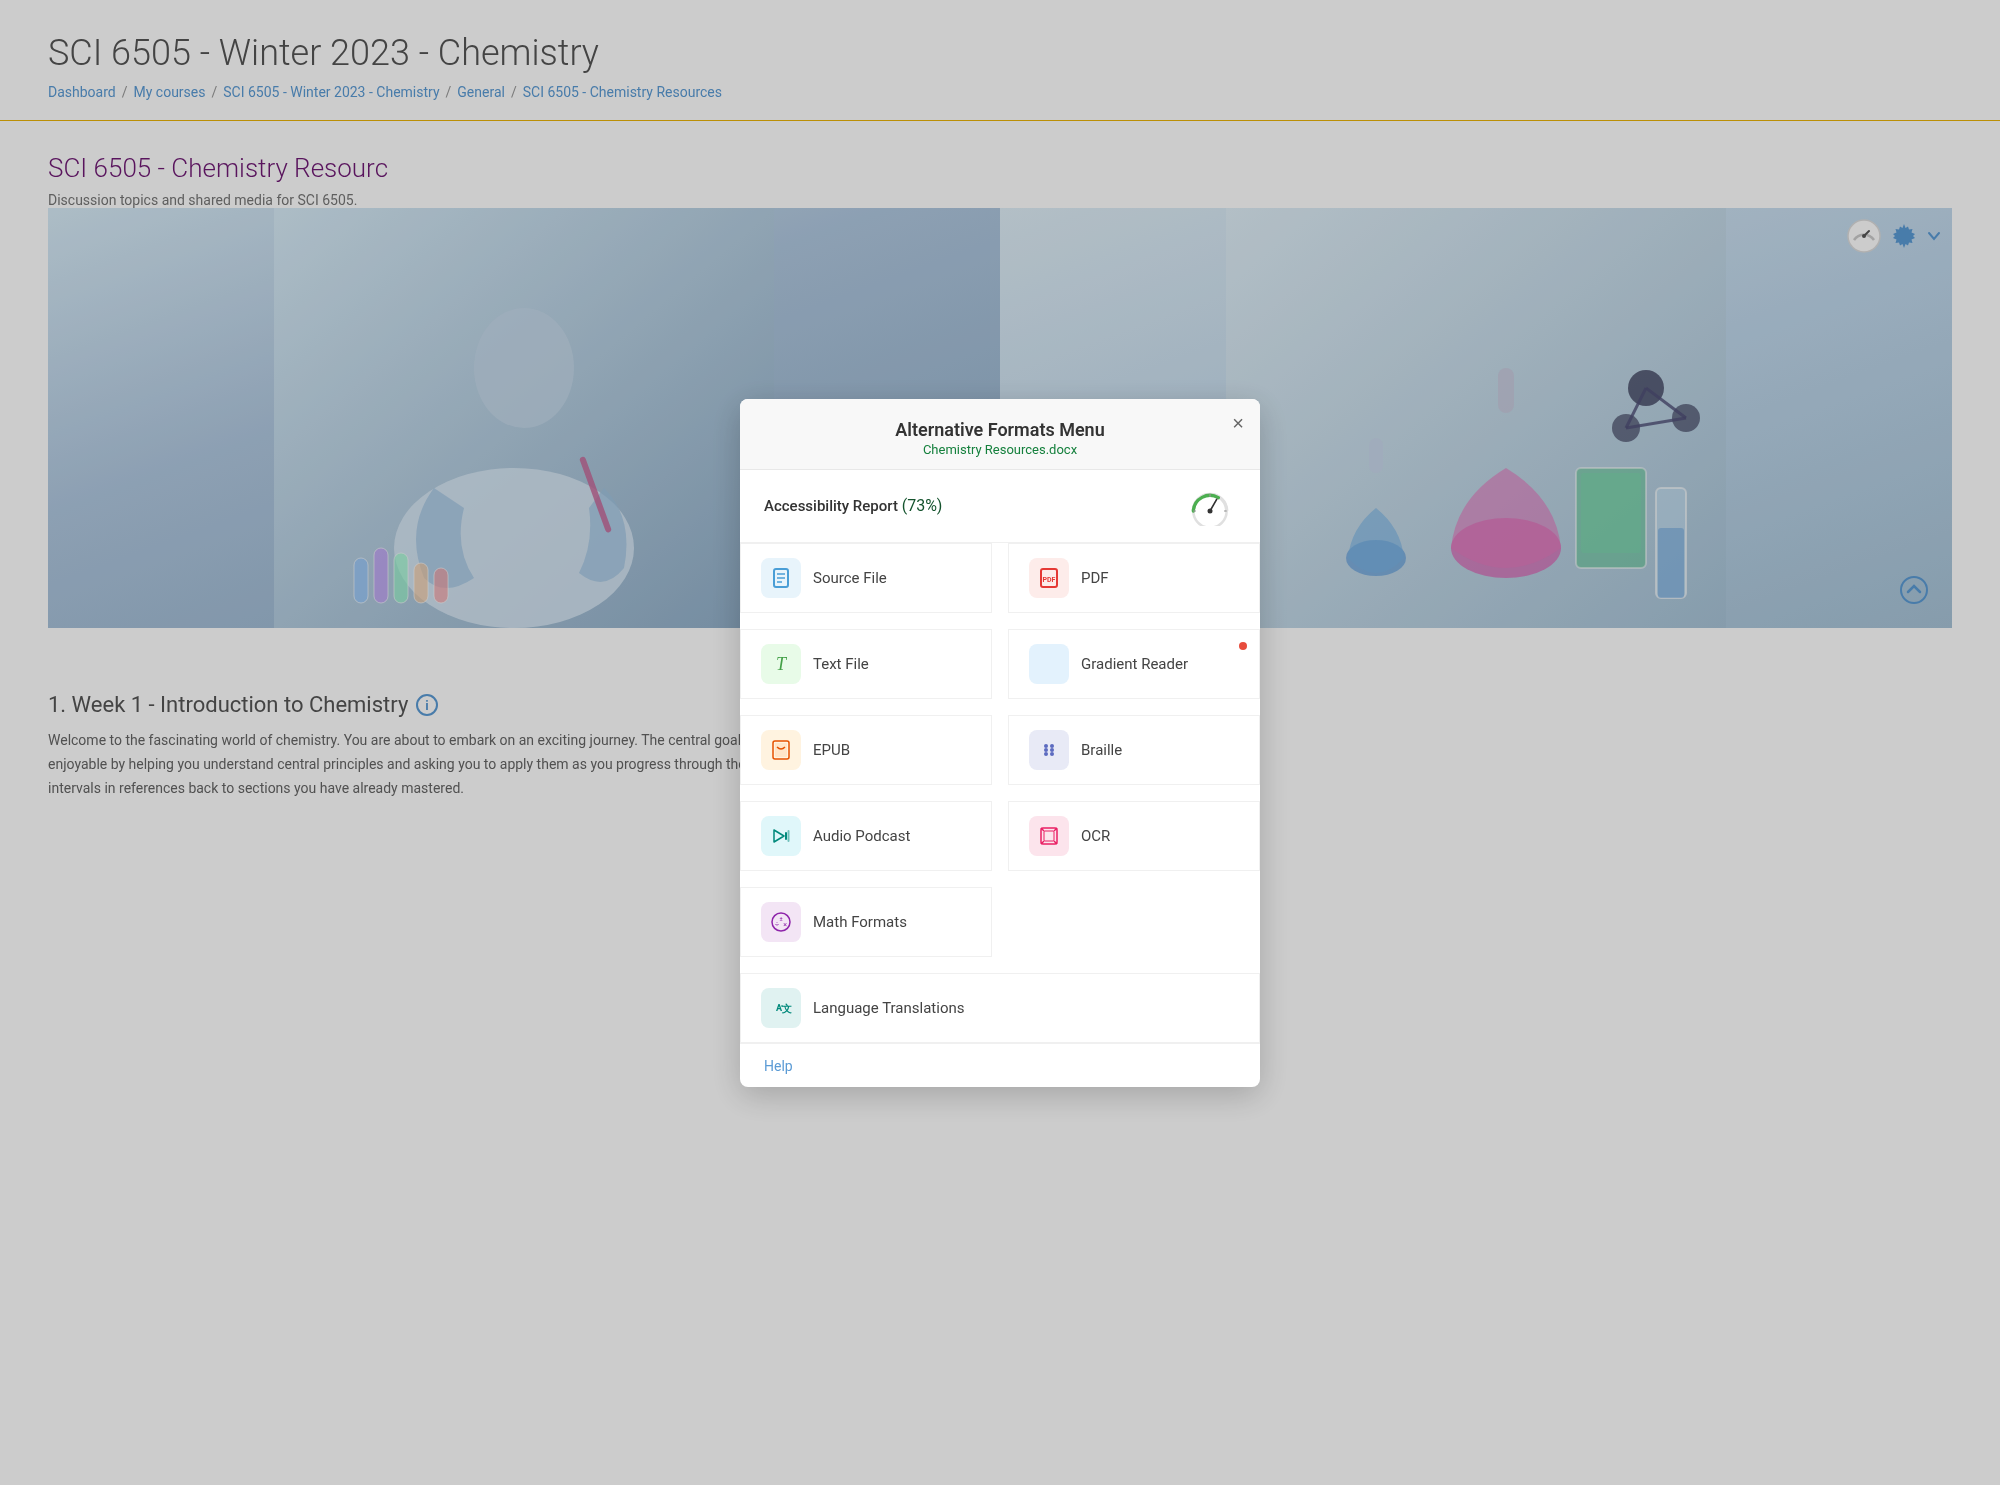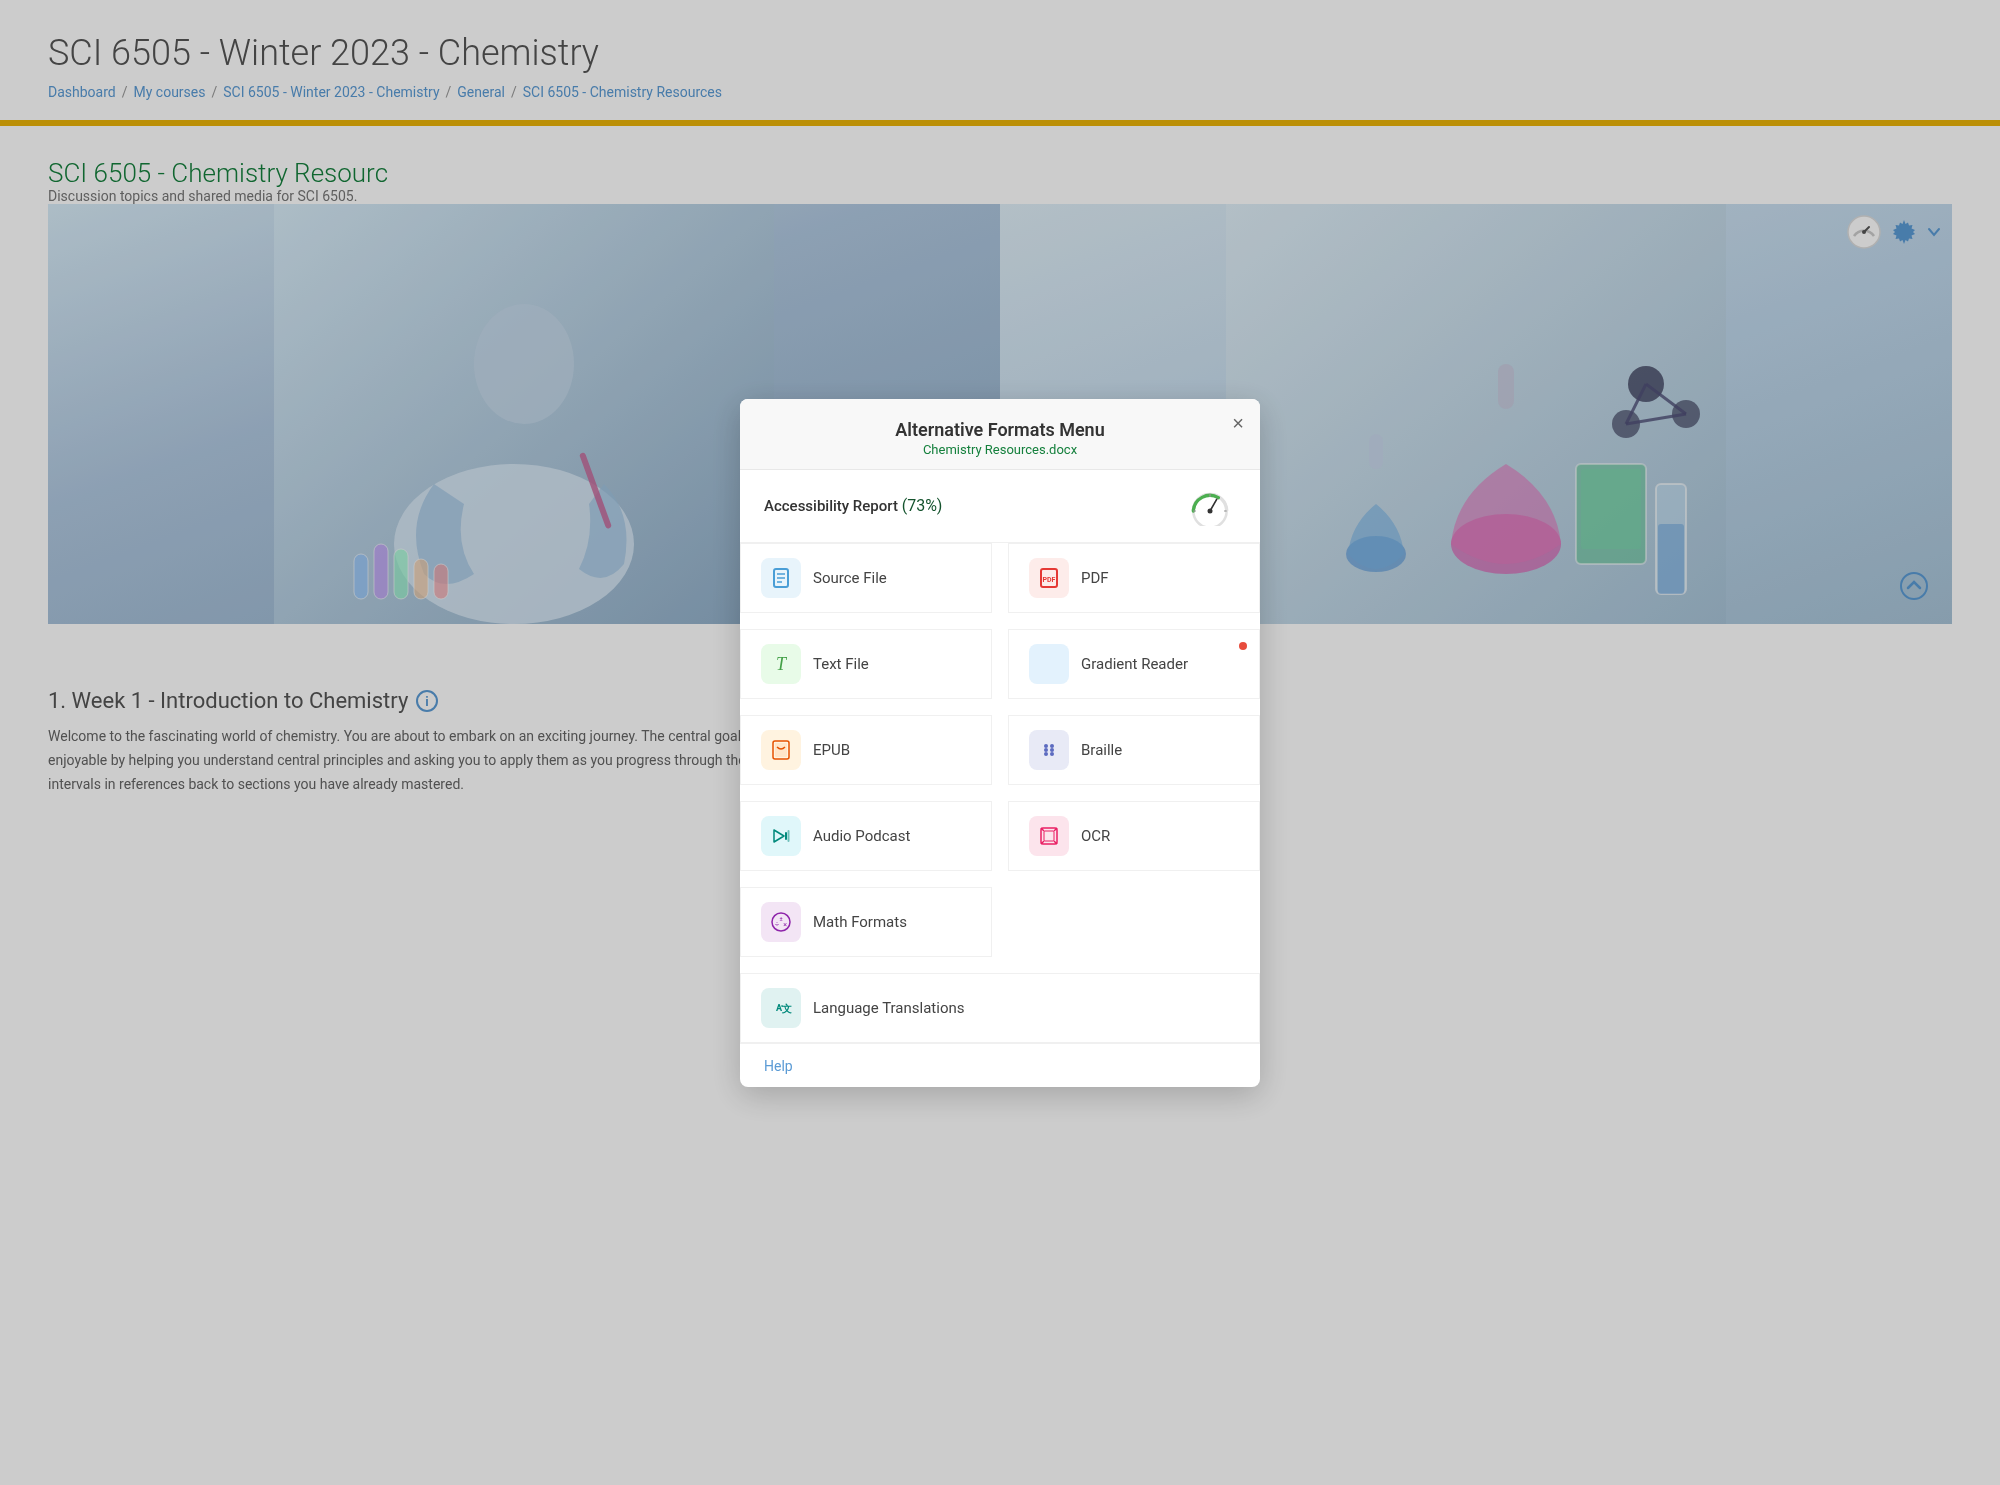--- a/index.html
+++ b/index.html
@@ -15,21 +15,21 @@
     .page-bg {
       background: #fff;
       min-height: 1485px;
       padding: 0;
     }
 
     
     .top-header {
       padding: 32px 48px 20px 48px;
       background: #fff;
-      border-bottom: 6px solid #eab308;
+      border-bottom: 1px solid #eab308;
     }
     .page-title {
       font-size: 36px;
       font-weight: 300;
       color: #555;
       margin-bottom: 10px;
     }
     .breadcrumb {
       display: flex;
       gap: 6px;
@@ -45,22 +45,22 @@
     .breadcrumb-sep { color: #999; }
 
     
     .content-area {
       padding: 32px 48px;
       position: relative;
     }
     .section-title {
       font-size: 26px;
       font-weight: 300;
-      color: #15803d;
-      margin-bottom: 0;
+      color: #701a75;
+      margin-bottom: 9px;
     }
     .section-subtitle {
       font-size: 14px;
       color: #777;
     }
 
     
     .hero-image {
       width: 100%;
       height: 420px;

